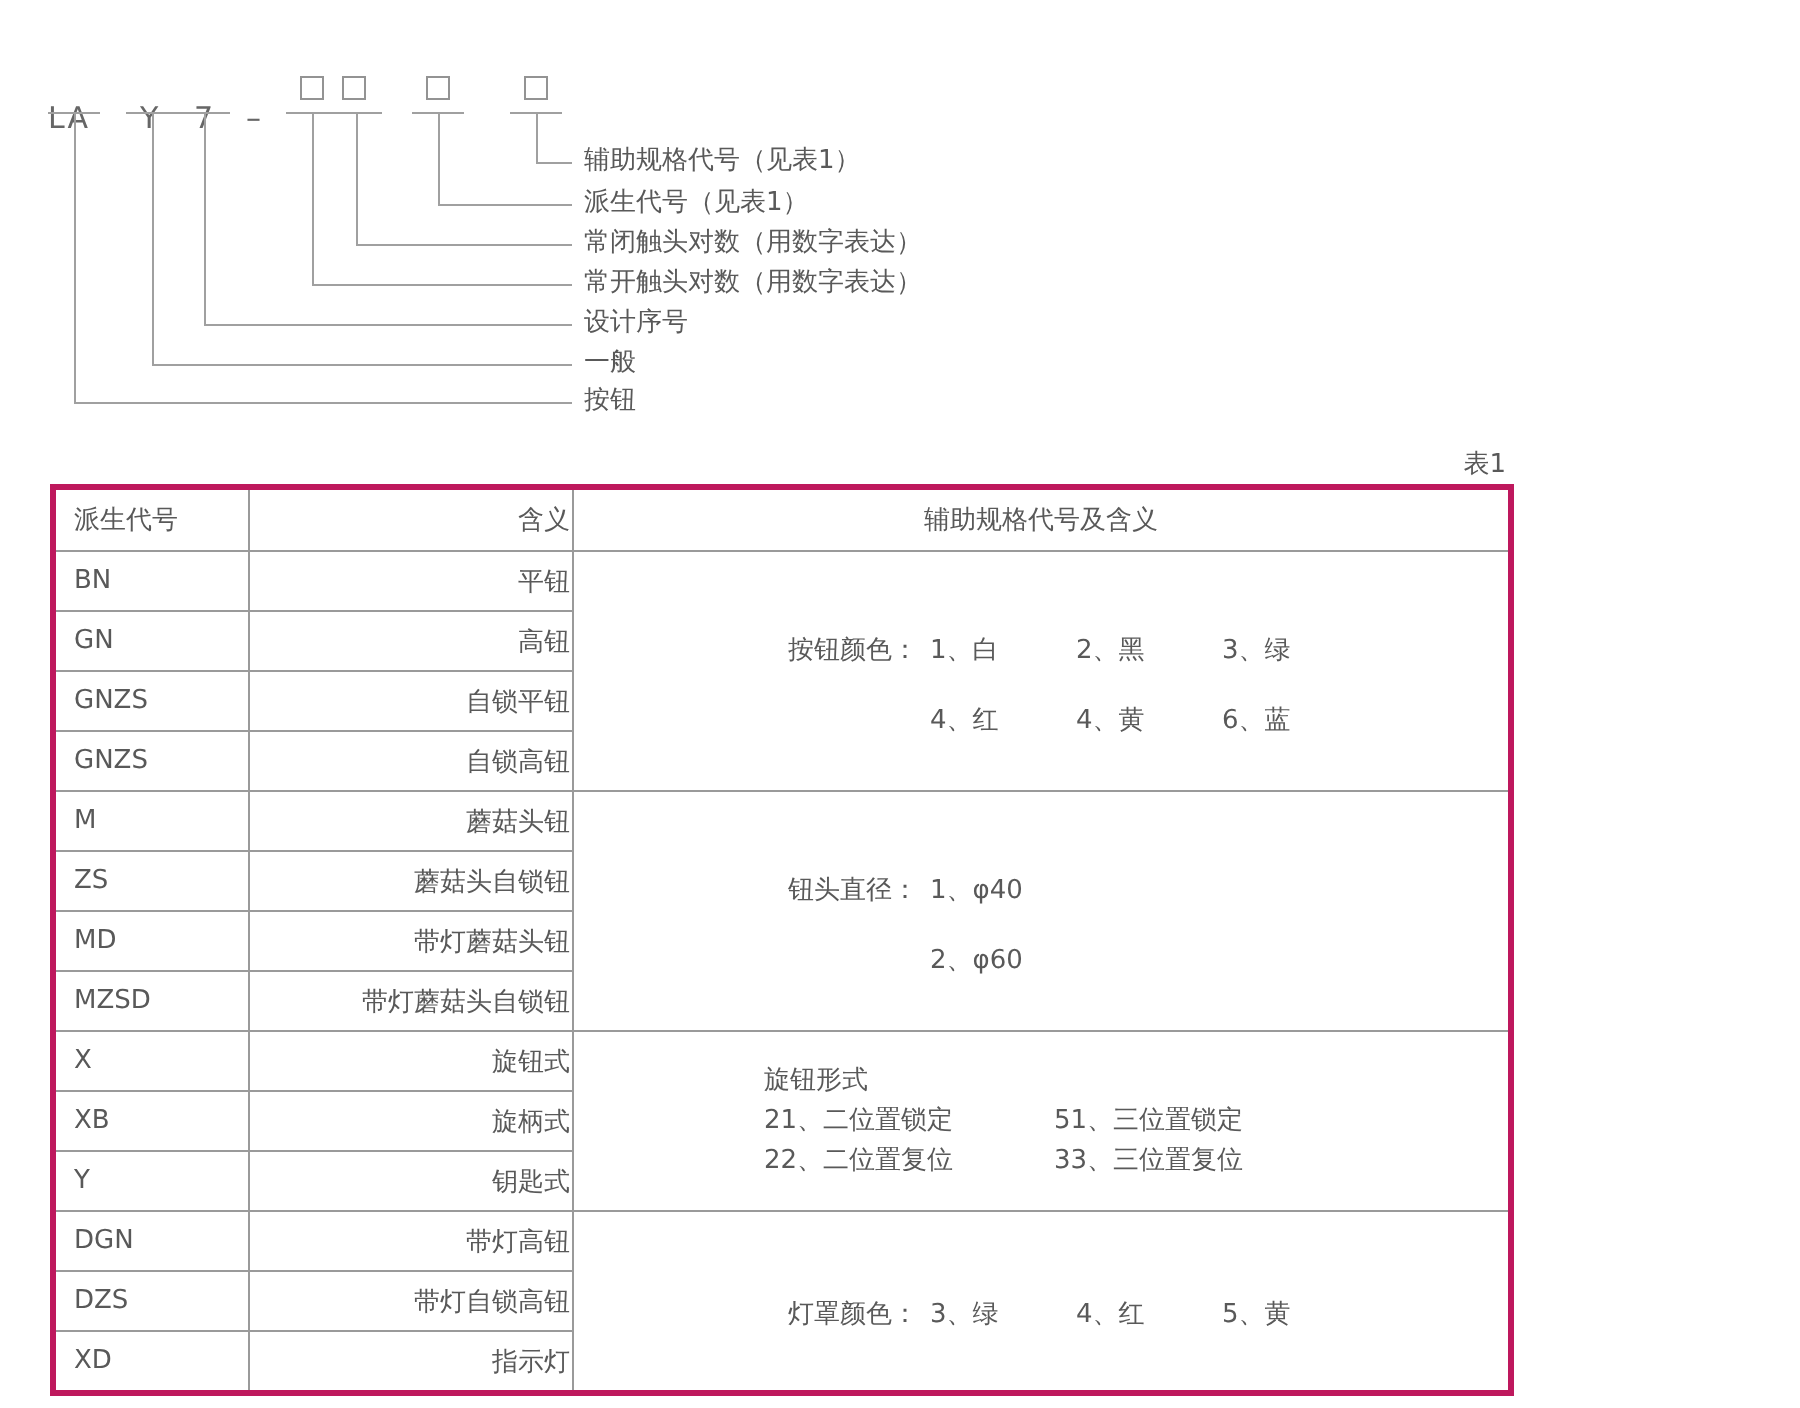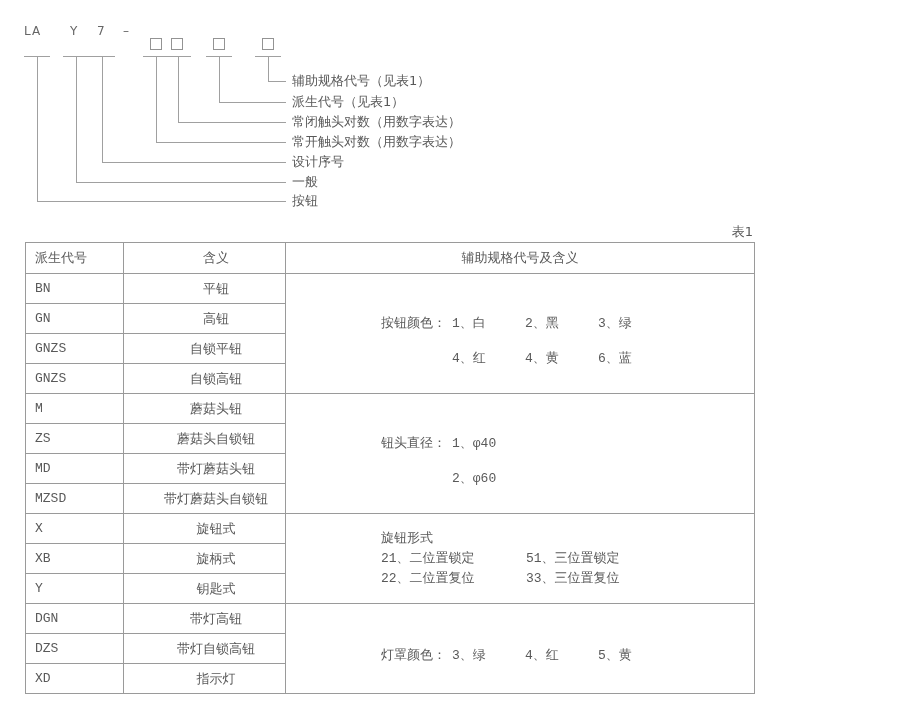--- a/index.html
+++ b/index.html
@@ -4,48 +4,47 @@
 <style>
   html,body{margin:0;padding:0;}
   body{
     width:900px;height:704px;position:relative;background:#ffffff;
     font-family:"DejaVu Sans","Liberation Sans",sans-serif;
     color:#595959;overflow:hidden;
   }
   .abs{position:absolute;}
 
   
-  .code-part{position:absolute;top:22px;font-size:12px;line-height:18px;color:#666;letter-spacing:1px;white-space:nowrap;}
+  .code-part{position:absolute;top:50px;font-size:15px;line-height:18px;color:#666;letter-spacing:1px;white-space:nowrap;}
   .ph-box{position:absolute;top:38px;width:10px;height:10px;border:1px solid #939393;background:#fff;}
   .tbar{position:absolute;height:1px;background:#a0a0a0;}
   .vline{position:absolute;width:1px;background:#a0a0a0;}
   .hline{position:absolute;height:1px;background:#a0a0a0;}
   .dg-label{position:absolute;left:292px;font-size:13px;line-height:18px;color:#595959;white-space:nowrap;}
 
   
   .tbl-caption{position:absolute;left:25px;top:223px;width:728px;text-align:right;font-size:13px;color:#595959;}
   table.spec{
     position:absolute;left:25px;top:242px;width:729px;
     border-collapse:collapse;table-layout:fixed;
-    border:1px solid #be185d;
-    font-family:Liberation Mono, monospace;
+    border:3px solid #be185d;
   }
   table.spec th,table.spec td{
     border:1px solid #9a9a9a;font-size:13px;font-weight:normal;
     color:#595959;vertical-align:middle;
   }
   table.spec th{height:28px;}
   table.spec td{height:27px;}
   .h-code,.col-code{text-align:left;padding-left:9px;}
-  .h-meaning,.col-meaning{text-align:center;padding-left:24px;margin-top:11px;}
+  .h-meaning,.col-meaning{text-align:right;padding-left:24px;margin-top:11px;}
   .h-aux{text-align:center;}
   .col-aux{padding:0;}
   .aux-block{padding-left:95px;}
   .aux-line,.aux-title{line-height:20px;white-space:nowrap;}
-  .aux-label{display:inline-block;width:71px;}
+  .aux-label{display:inline-block;width:71px;margin-left:12px;}
   .labeled .aux-item{display:inline-block;width:73px;margin-top:15px;}
   .labeled .aux-item:last-child{width:auto;}
   .titled .aux-item{display:inline-block;width:145px;}
   .titled .aux-item:last-child{width:auto;}
 </style>
 </head>
 <body>
 
 <div class="abs" style="left:0;top:0;width:900px;height:220px;">
 

